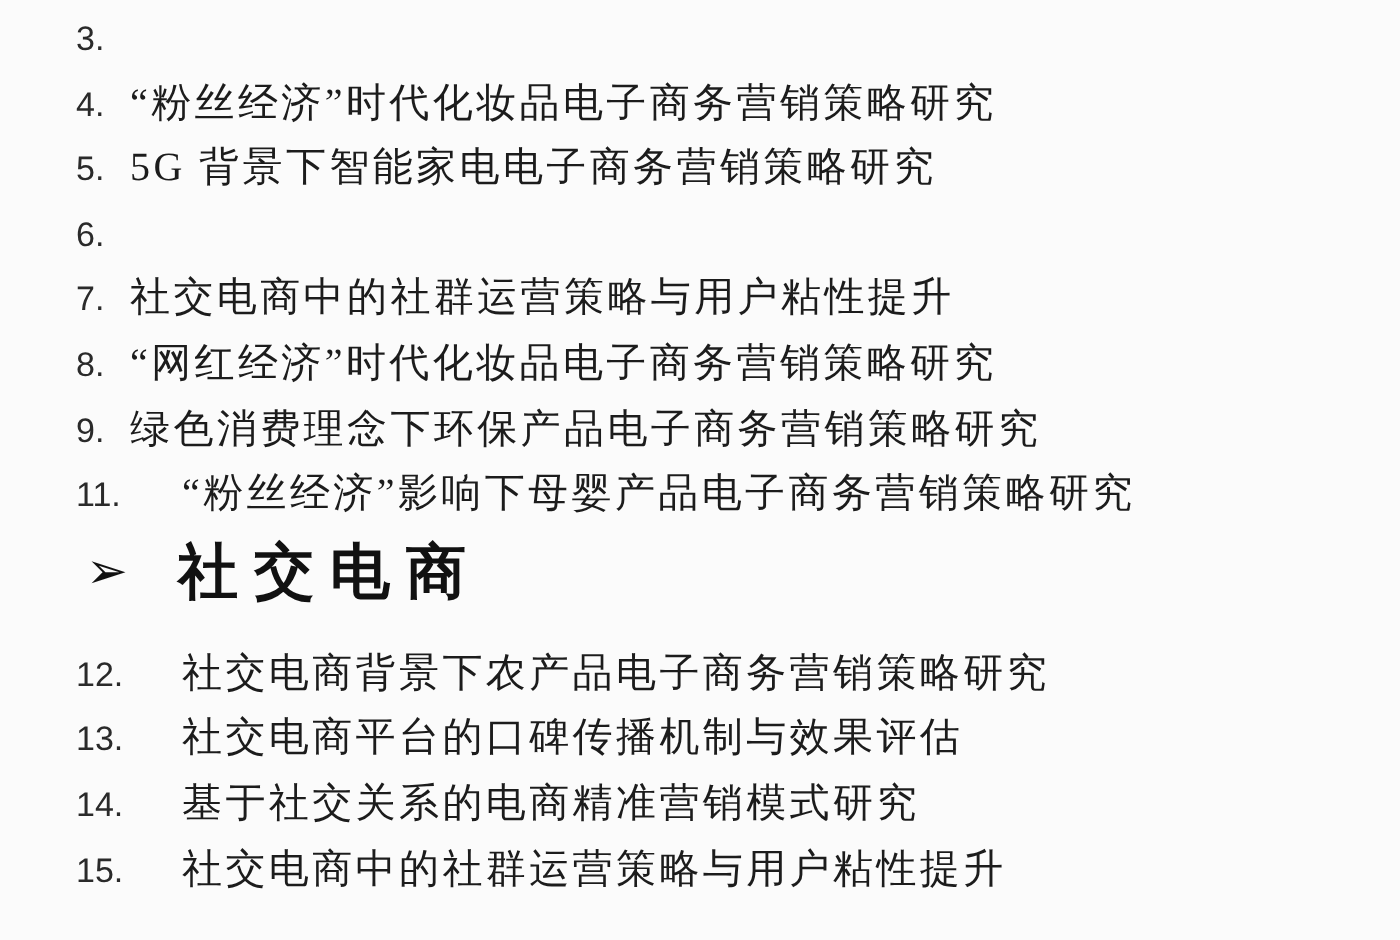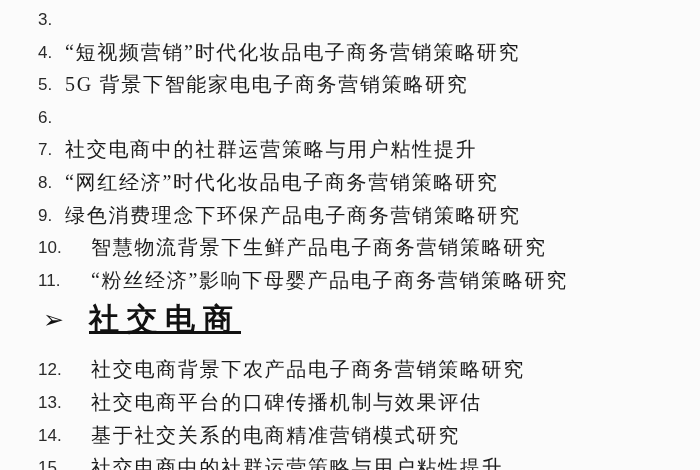--- a/index.html
+++ b/index.html
@@ -58,57 +58,52 @@
     font-size: 25px;
     line-height: 25px;
     color: #111;
   }
   .heading-text {
     font-size: 30px;
     font-weight: bold;
     letter-spacing: 8px;
     color: #111;
     white-space: nowrap;
-    text-decoration: underline;
   }
 </style>
 </head>
 <body>
 
 <div class="doc">
 
   <div class="row">
     <span class="num">3.</span>
   </div>
   <div class="row">
     <span class="num">4.</span>
-    <span class="txt">“短视频营销”时代化妆品电子商务营销策略研究</span>
+    <span class="txt">“粉丝经济”时代化妆品电子商务营销策略研究</span>
   </div>
   <div class="row">
     <span class="num">5.</span>
     <span class="txt">5G 背景下智能家电电子商务营销策略研究</span>
   </div>
   <div class="row">
     <span class="num">6.</span>
   </div>
   <div class="row">
     <span class="num">7.</span>
     <span class="txt">社交电商中的社群运营策略与用户粘性提升</span>
   </div>
   <div class="row">
     <span class="num">8.</span>
     <span class="txt">“网红经济”时代化妆品电子商务营销策略研究</span>
   </div>
   <div class="row">
     <span class="num">9.</span>
     <span class="txt">绿色消费理念下环保产品电子商务营销策略研究</span>
-  </div>
-  <div class="row wide">
-    <span class="num">10.</span>
-    <span class="txt">智慧物流背景下生鲜产品电子商务营销策略研究</span>
   </div>
   <div class="row wide">
     <span class="num">11.</span>
     <span class="txt">“粉丝经济”影响下母婴产品电子商务营销策略研究</span>
   </div>
 
   <div class="heading">
     <span class="bullet">➢</span>
     <span class="heading-text">社交电商</span>
   </div>

